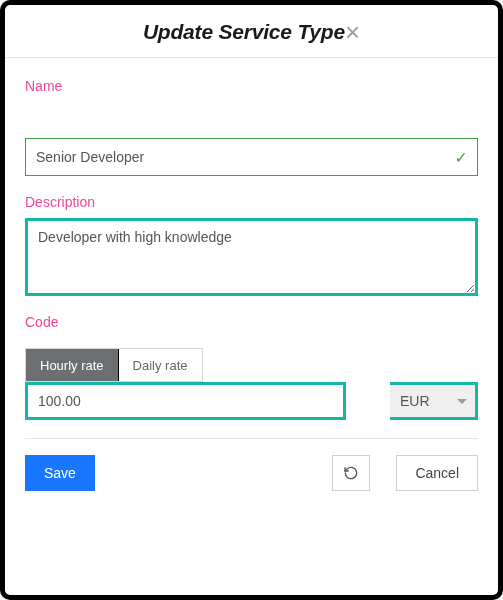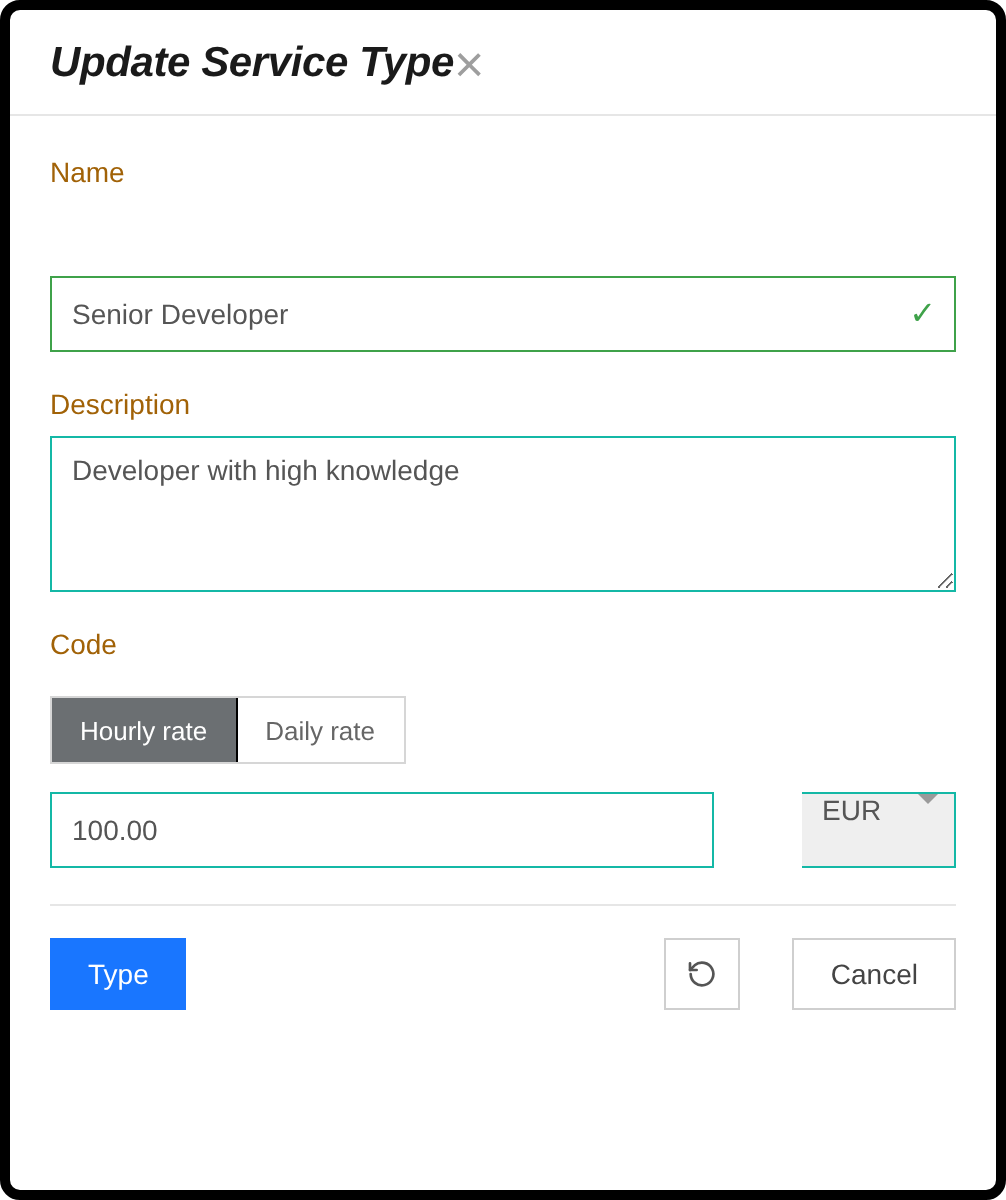--- a/index.html
+++ b/index.html
@@ -7,21 +7,21 @@
     body {
       font-family: -apple-system, "Helvetica Neue", Arial, sans-serif;
       background: #fff;
       border: 5px solid #000;
       border-radius: 10px;
       padding: 14px 20px 18px 20px;
       color: #333;
     }
     .header {
       display: flex;
-      justify-content: flex-start;
+      justify-content: center;
       align-items: center;
       padding-bottom: 12px;
     }
     .title {
       font-size: 21px;
       font-weight: 700;
       font-style: italic;
       color: #1a1a1a;
       letter-spacing: -0.2px;
     }
@@ -35,26 +35,26 @@
     .divider {
       height: 1px;
       background: #e6e6e6;
       margin: 0 -20px;
     }
     .form { padding-top: 20px; }
     .field { margin-bottom: 18px; }
     label.field-label {
       display: block;
       font-size: 14px;
-      color: #a16207;
+      color: #ec4899;
       margin-bottom: 8px;
     }
     .input, .textarea, .select-wrap, .currency-sel {
       width: 100%;
-      border: 1px solid #14b8a6;
+      border: 3px solid #14b8a6;
       background: #fff;
       font-size: 14px;
       color: #555;
       font-family: inherit;
     }
     .input { height: 38px; padding: 0 10px; }
     .textarea {
       height: 78px;
       padding: 8px 10px;
       resize: both;
@@ -89,31 +89,30 @@
       cursor: pointer;
       font-family: Liberation Sans, sans-serif;
     }
     .toggle button.active {
       background: #6b6f72;
       color: #fff;
     }
     .toggle button + button { border-left: 1px solid #000000; }
     .rate-row {
       display: flex;
-      margin-top: 14px;
       gap: 44px;
     }
     .rate-row .input { flex: 1; }
     .currency-sel {
-      width: 77px;
+      width: 88px;
       height: 38px;
       border-left: none;
       background: #efefef;
       display: flex;
-      align-items: flex-start;
+      align-items: center;
       justify-content: space-between;
       padding: 0 8px 0 10px;
       color: #555;
       cursor: pointer;
     }
     .caret-down {
       width: 0; height: 0;
       border-left: 5px solid transparent;
       border-right: 5px solid transparent;
       border-top: 5px solid #9a9a9a;
@@ -183,21 +182,21 @@
       <div class="currency-sel">
         <span>EUR</span>
         <span class="caret-down"></span>
       </div>
     </div>
   </div>
 
 </div>
 
 <div class="footer">
-  <button class="btn primary">Type</button>
+  <button class="btn primary">Save</button>
   <div class="right-buttons">
     <button class="btn icon">
       <svg class="undo-svg" viewBox="0 0 24 24" fill="none" stroke="#555" stroke-width="2" stroke-linecap="round" stroke-linejoin="round">
         <path d="M3.5 12a8.5 8.5 0 1 0 3-6.5L3 9"></path>
         <polyline points="3 4 3 9 8 9"></polyline>
       </svg>
     </button>
     <button class="btn">Cancel</button>
   </div>
 </div>

